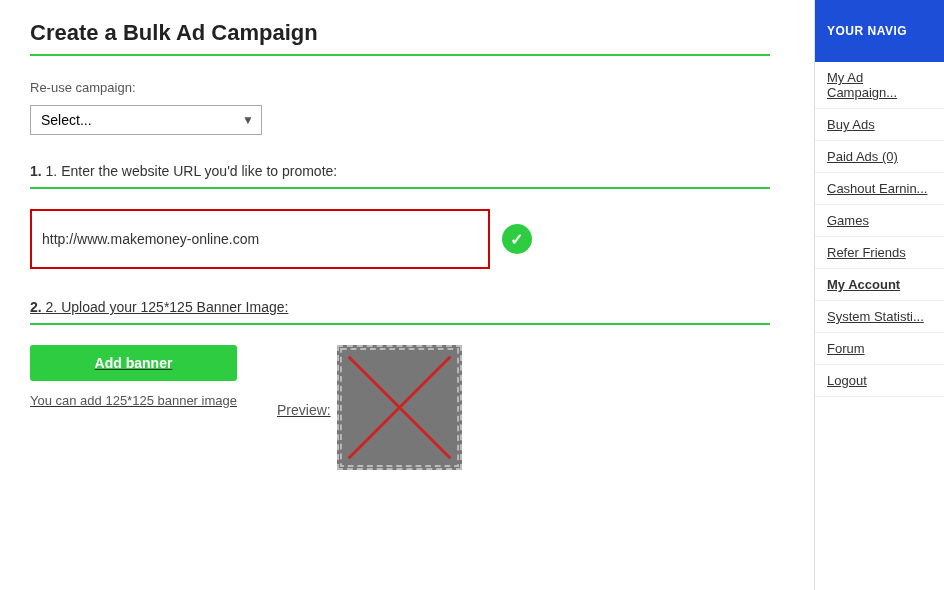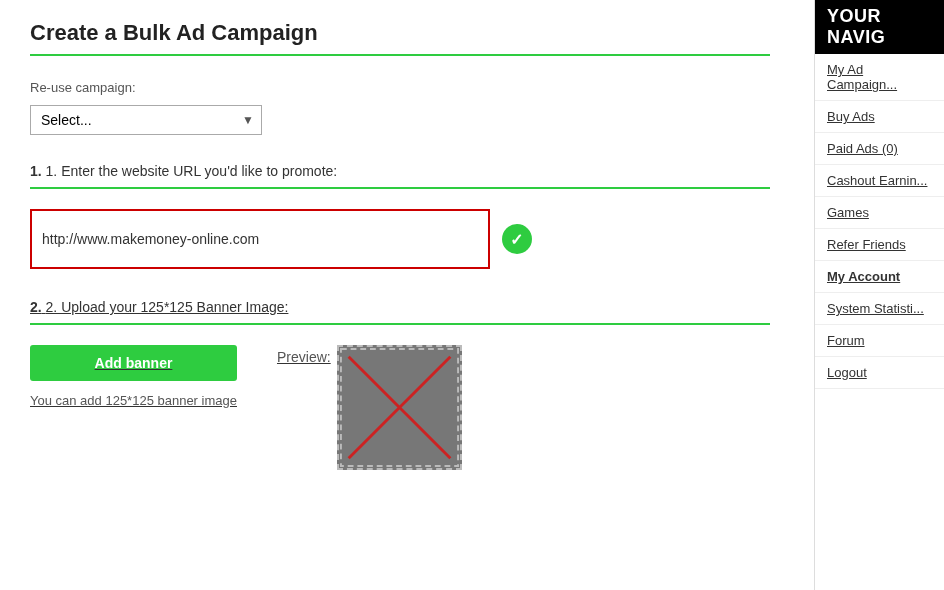--- a/index.html
+++ b/index.html
@@ -134,21 +134,21 @@
       border-radius: 3px;
     }
 
     .upload-hint {
       font-size: 13px;
       color: #555;
     }
 
     .preview-area {
       display: flex;
-      align-items: flex-start;
+      align-items: center;
       gap: 6px;
     }
 
     .preview-label {
       font-size: 14px;
       color: #555;
       padding-top: 4px;
     }
 
     .preview-image {
@@ -174,25 +174,25 @@
       background: #fff;
       border-left: 1px solid #ddd;
       padding: 0;
       position: fixed;
       right: 0;
       top: 0;
       height: 100vh;
     }
 
     .sidebar-header {
-      background: #000000;
+      background: #1d4ed8;
       color: white;
-      font-size: 18px;
-      font-weight: bold;
-      padding: 6px 12px;
+      font-size: 12px;
+      font-weight: bold;
+      padding: 24px 12px;
       letter-spacing: 0.5px;
     }
 
     .sidebar-item {
       padding: 8px 12px;
       font-size: 13px;
       color: #333;
       border-bottom: 1px solid #eee;
       cursor: pointer;
       display: block;

